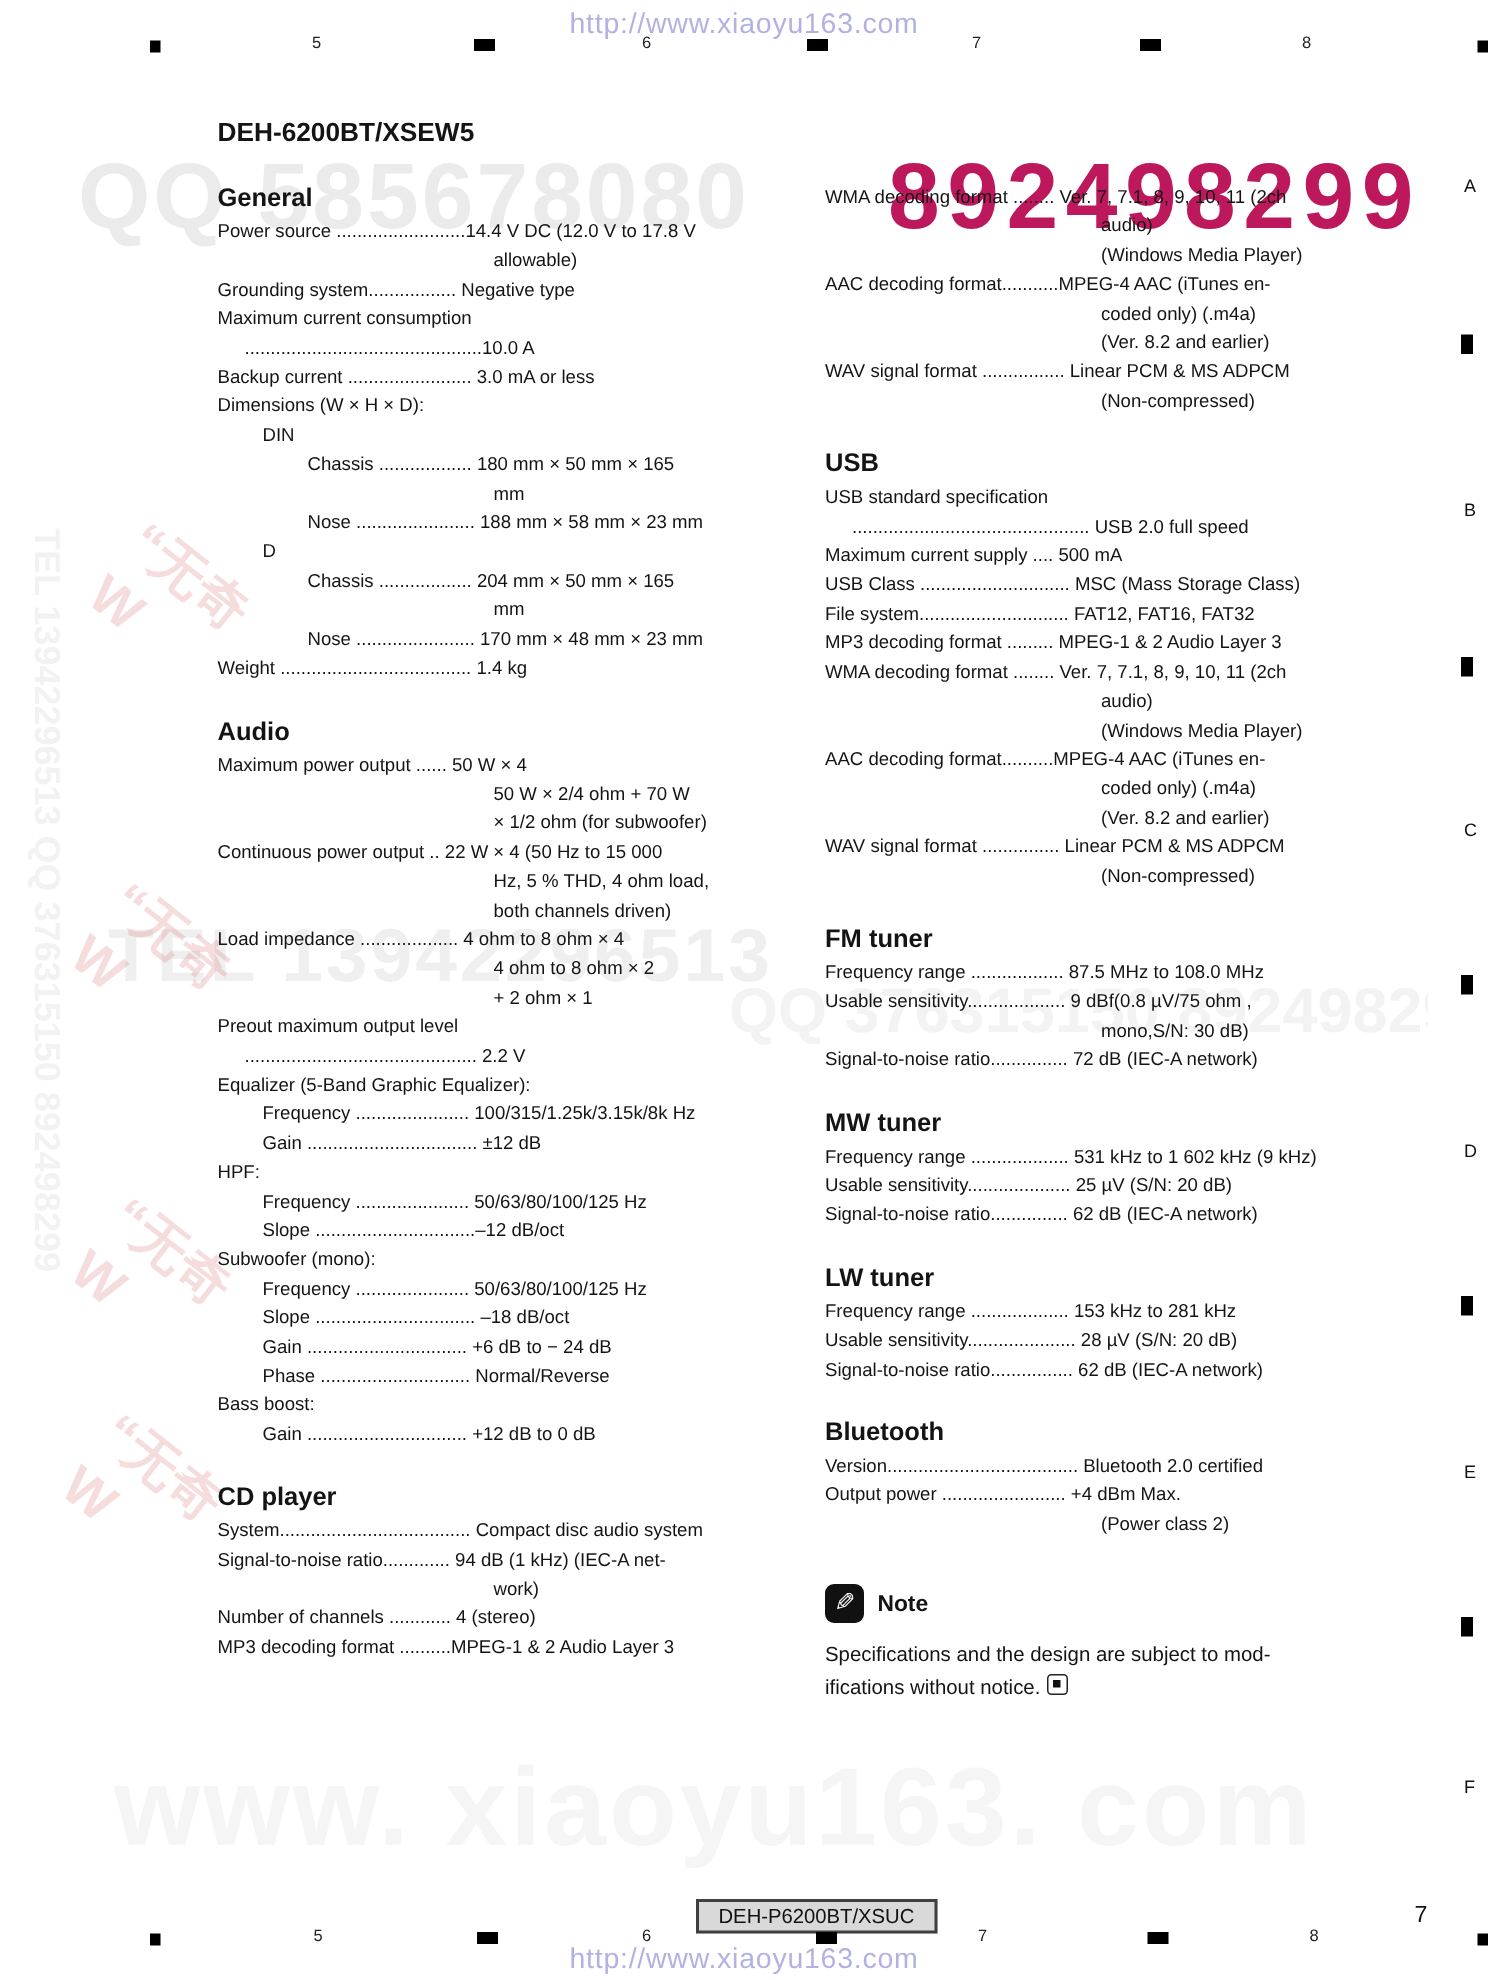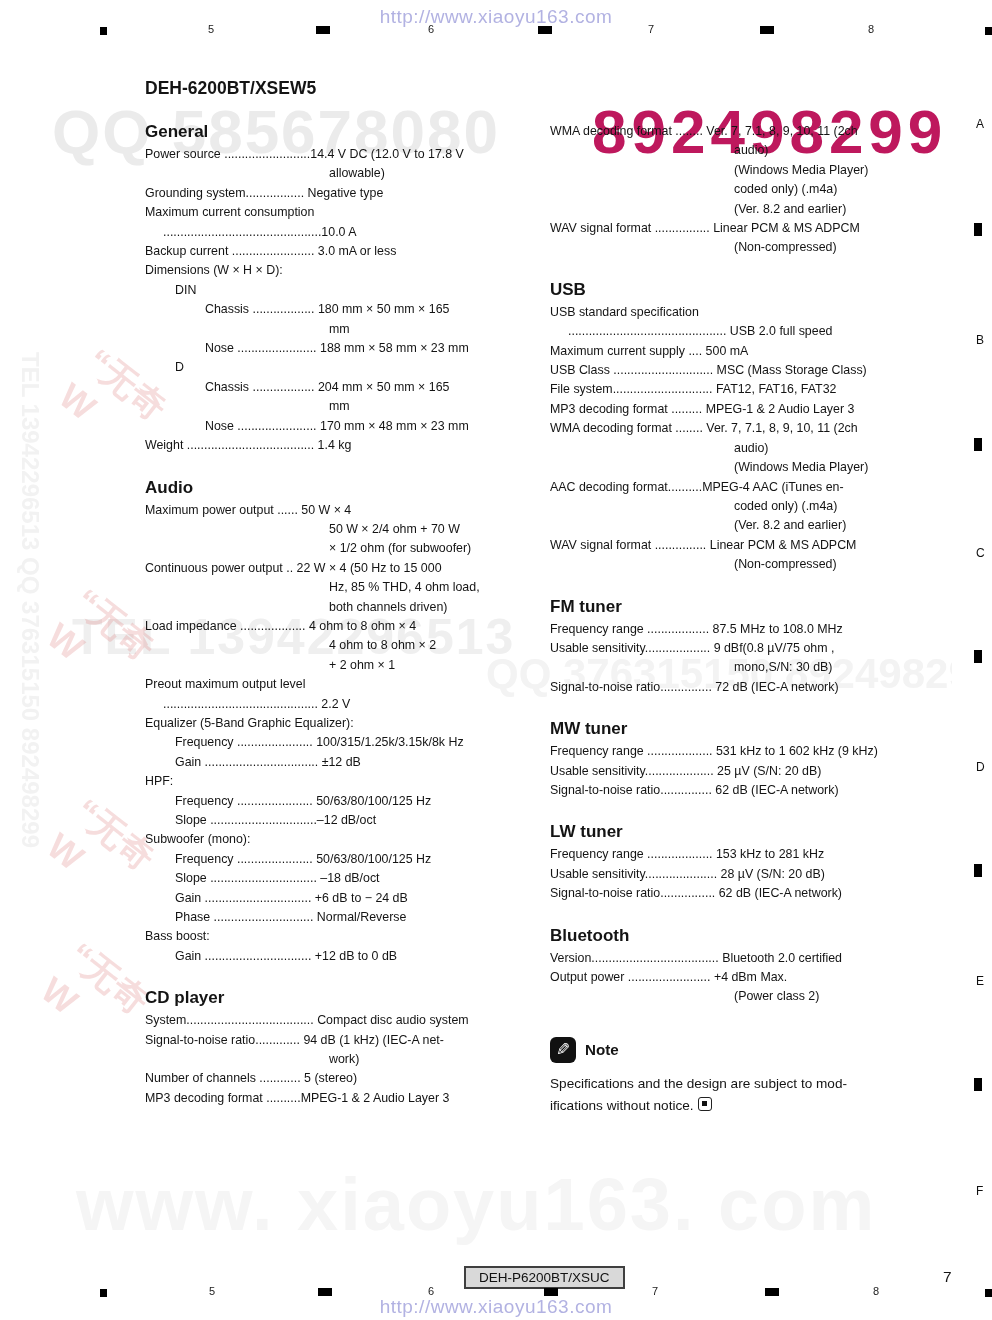--- a/index.html
+++ b/index.html
@@ -117,21 +117,21 @@
         <div class="line i4">mm</div>
         <div class="line i3">Nose ....................... 170 mm × 48 mm × 23 mm</div>
         <div class="line i0">Weight ..................................... 1.4 kg</div>
       </div>
       <div class="block">
         <div class="sec-heading">Audio</div>
         <div class="line i0">Maximum power output ...... 50 W × 4</div>
         <div class="line i4">50 W × 2/4 ohm + 70 W</div>
         <div class="line i4">× 1/2 ohm (for subwoofer)</div>
         <div class="line i0">Continuous power output .. 22 W × 4 (50 Hz to 15 000</div>
-        <div class="line i4">Hz, 85 % THD, 4 ohm load,</div>
+        <div class="line i4">Hz, 5 % THD, 4 ohm load,</div>
         <div class="line i4">both channels driven)</div>
         <div class="line i0">Load impedance ................... 4 ohm to 8 ohm × 4</div>
         <div class="line i4">4 ohm to 8 ohm × 2</div>
         <div class="line i4">+ 2 ohm × 1</div>
         <div class="line i0">Preout maximum output level</div>
         <div class="line i1">............................................. 2.2 V</div>
         <div class="line i0">Equalizer (5-Band Graphic Equalizer):</div>
         <div class="line i2">Frequency ...................... 100/315/1.25k/3.15k/8k Hz</div>
         <div class="line i2">Gain ................................. ±12 dB</div>
         <div class="line i0">HPF:</div>
@@ -143,30 +143,31 @@
         <div class="line i2">Gain ............................... +6 dB to − 24 dB</div>
         <div class="line i2">Phase ............................. Normal/Reverse</div>
         <div class="line i0">Bass boost:</div>
         <div class="line i2">Gain ............................... +12 dB to 0 dB</div>
       </div>
       <div class="block">
         <div class="sec-heading">CD player</div>
         <div class="line i0">System..................................... Compact disc audio system</div>
         <div class="line i0">Signal-to-noise ratio............. 94 dB (1 kHz) (IEC-A net-</div>
         <div class="line i4">work)</div>
-        <div class="line i0">Number of channels ............ 5 (stereo)</div>
+        <div class="line i0">Number of channels ............ 4 (stereo)</div>
         <div class="line i0">MP3 decoding format ..........MPEG-1 &amp; 2 Audio Layer 3</div>
       </div>
     </div>
   <div class="col" id="col-right">
     <div id="right-blocks">
         <div class="block">
           <div class="line i0">WMA decoding format ........ Ver. 7, 7.1, 8, 9, 10, 11 (2ch</div>
           <div class="line i4">audio)</div>
           <div class="line i4">(Windows Media Player)</div>
+          <div class="line i0">AAC decoding format...........MPEG-4 AAC (iTunes en-</div>
           <div class="line i4">coded only) (.m4a)</div>
           <div class="line i4">(Ver. 8.2 and earlier)</div>
           <div class="line i0">WAV signal format ................ Linear PCM &amp; MS ADPCM</div>
           <div class="line i4">(Non-compressed)</div>
         </div>
         <div class="block">
           <div class="sec-heading">USB</div>
           <div class="line i0">USB standard specification</div>
           <div class="line i1">.............................................. USB 2.0 full speed</div>
           <div class="line i0">Maximum current supply .... 500 mA</div>

